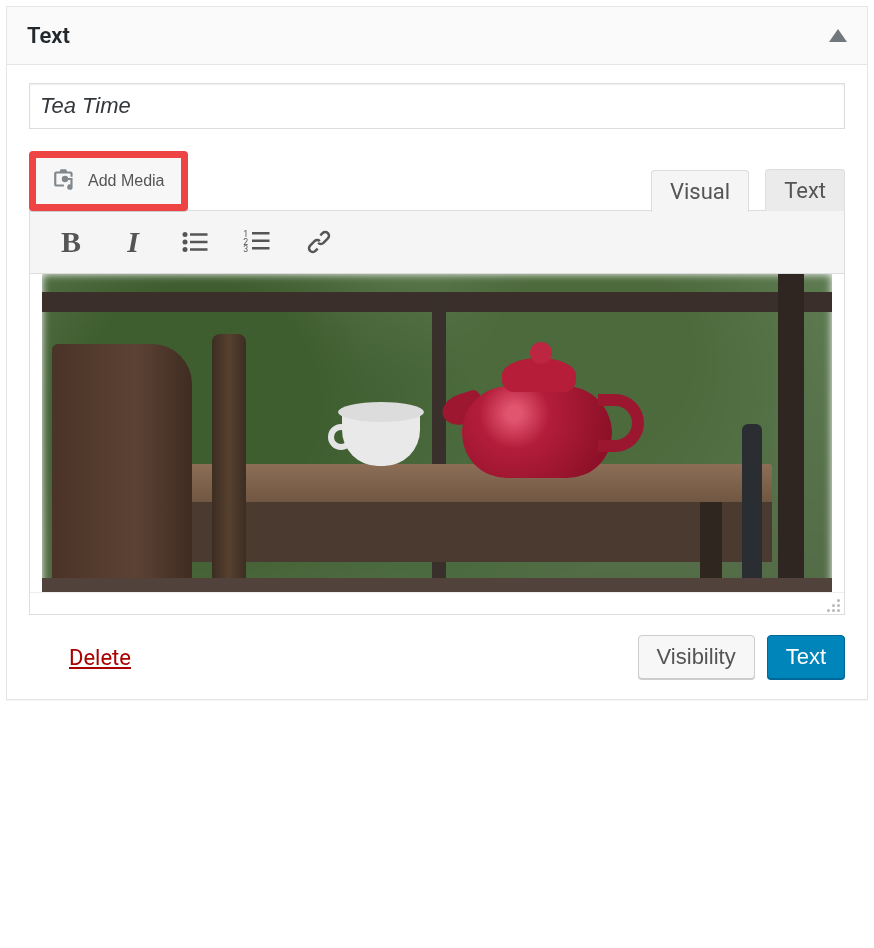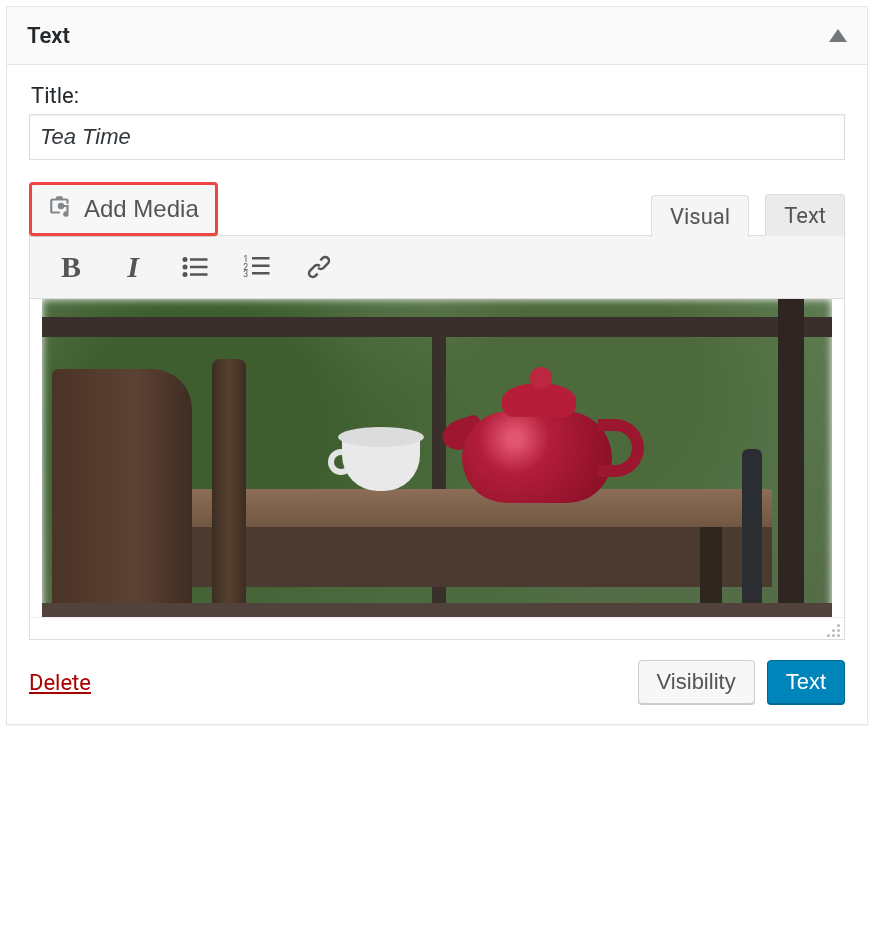--- a/index.html
+++ b/index.html
@@ -62,24 +62,24 @@
   .top-row{
     margin-top:22px;
     display:flex;
     justify-content:space-between;
     align-items:flex-end;
   }
   .add-media-btn{
     display:inline-flex;
     align-items:center;
     gap:10px;
-    font-size:24px;
+    font-size:16px;
     color:#555;
     background:#f7f7f7;
-    border:3px solid #ef4444;
+    border:7px solid #ef4444;
     border-radius:4px;
     padding:8px 16px;
     cursor:pointer;
     box-shadow:0 1px 0 #ccc;
   }
   .add-media-btn svg{width:26px;height:26px;fill:#82878c;}
   .editor-tabs{
     display:flex;
     gap:16px;
   }
@@ -188,20 +188,21 @@
     display:flex;
     justify-content:space-between;
     align-items:center;
     margin-top:20px;
   }
   .delete-link{
     color:#a00;
     text-decoration:underline;
     font-size:22px;
     cursor:pointer;
+    margin-left:40px;
   }
   .footer-buttons{display:flex;gap:12px;border-radius:21px;}
   .btn{
     font-size:22px;
     padding:8px 18px;
     border-radius:4px;
     cursor:pointer;
     border:1px solid;
   }
   .btn-secondary{
@@ -215,21 +216,20 @@
 <body>
 
 <div class="widget">
   <div class="widget-header">
     <h3 class="widget-title">Text</h3>
     <span class="widget-toggle-icon"></span>
   </div>
 
   <div class="widget-body">
 
-    <label class="field-label">Title:</label>
     <input type="text" class="title-input" value="Tea Time" style="">
 
     <div class="top-row">
       <button class="add-media-btn">
         <span>
           <svg viewBox="0 0 24 24">
               <path d="M4 5h3l1-2h5l1 2h3a2 2 0 0 1 2 2v3h-2V7H4v10h7v2H4a2 2 0 0 1-2-2V7a2 2 0 0 1 2-2zm5 7a3 3 0 1 1 6 0 3 3 0 0 1-6 0zm10 1v6.5a2.5 2.5 0 1 1-2-2.45V13h-3v-2h5z"></path>
             </svg>
         </span>
         <span>Add Media</span>

